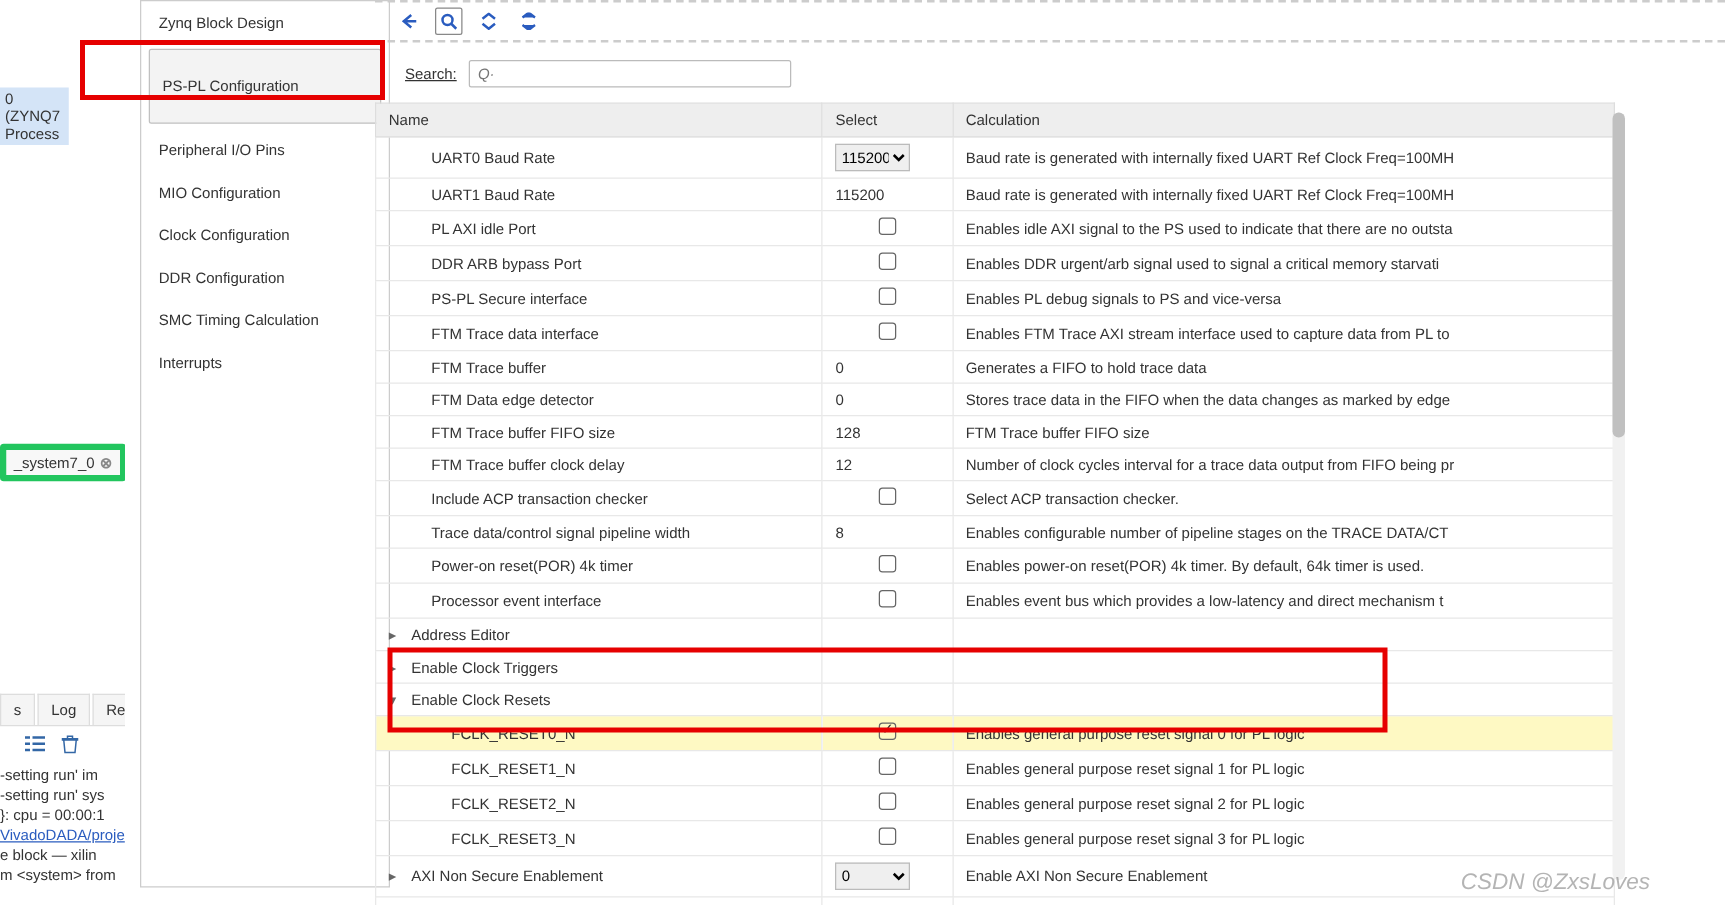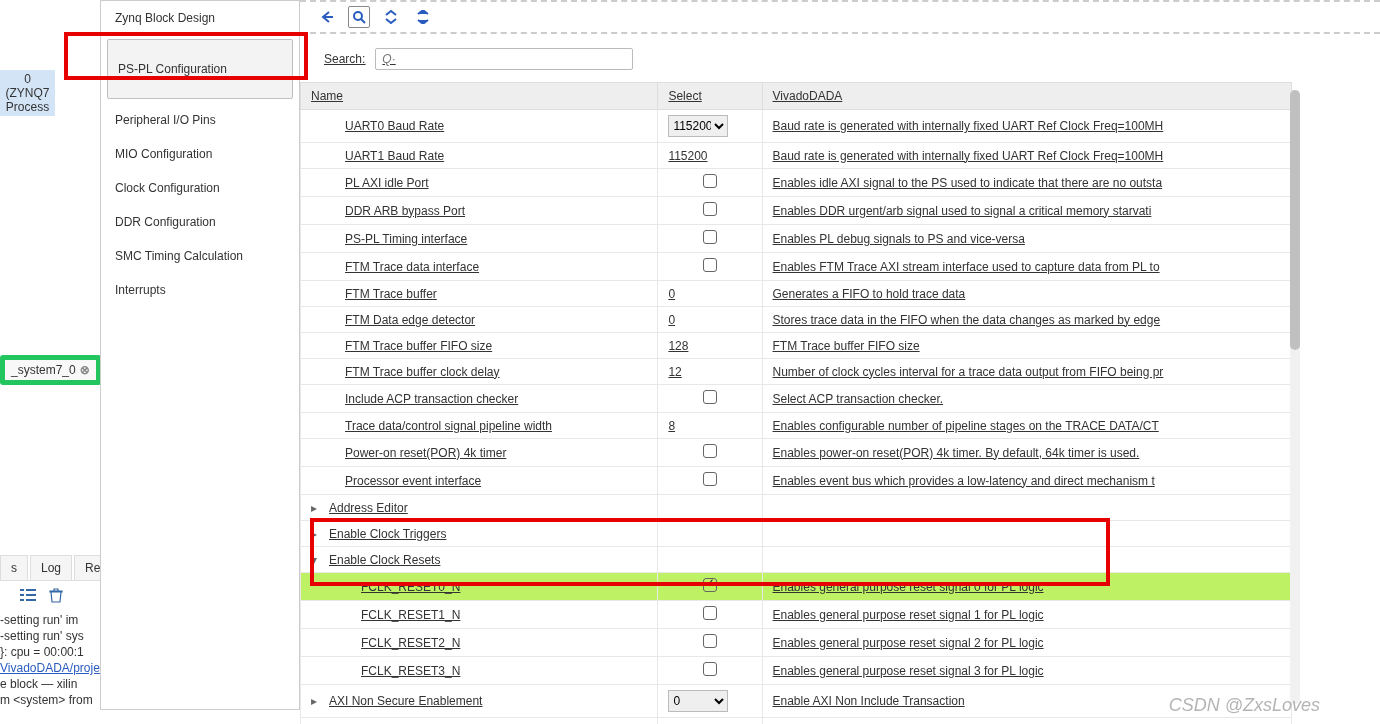--- a/index.html
+++ b/index.html
@@ -1,54 +1,54 @@
 <!DOCTYPE html>
 <html><head>
 <meta charset="utf-8">
 <style>
 * { box-sizing: border-box; margin: 0; padding: 0; font-family: Arial, sans-serif; font-size: 12px; }
 body { background: #fff; color: #333; width: 1380px; height: 724px; overflow: hidden; position: relative; }
 
 .left-panel { position: absolute; left: 0; top: 0; width: 100px; height: 100%; overflow: hidden; }
-.zynq-label { position: absolute; top: 70px; left: 0; background: #d4e4f7; padding: 2px 4px; width: 55px; overflow: hidden; text-align: center; }
+.zynq-label { position: absolute; top: 70px; left: 0; background: #d4e4f7; padding: 2px 4px; width: 55px; overflow: hidden; }
 .system-tag { position: absolute; top: 355px; left: 0; border: 5px solid #22c55e; border-radius: 3px; padding: 3px 6px; background: #f8f8f8; display: flex; align-items: center; gap: 4px; }
 .system-tag .close-x { color: #888; font-weight: bold; cursor: pointer; }
 
 .tabs-row { position: absolute; top: 555px; left: 0; display: flex; border-bottom: 1px solid #ddd; }
 .tab { padding: 5px 10px; border: 1px solid #ddd; border-bottom: none; margin-right: 2px; background: #f5f5f5; }
 .toolbar-icons { position: absolute; top: 588px; left: 20px; display: flex; gap: 12px; }
 .tb-icon { width: 16px; height: 14px; color: #3367a6; }
 
 .console { position: absolute; top: 612px; left: 0; width: 140px; font-family: "Courier New", monospace; font-size: 11px; line-height: 16px; white-space: pre; color: #333; overflow: hidden; }
 .console .blue { color: #2a5cbf; text-decoration: underline; }
 
-.sidebar { position: absolute; left: 100px; top: 0; width: 200px; height: 710px; border: 1px solid #ccc; background: #fff; }
+.sidebar { position: absolute; left: 112px; top: 0; width: 200px; height: 710px; border: 1px solid #ccc; background: #fff; }
 .sidebar-item { padding: 10px 14px; cursor: pointer; }
 .sidebar-item.boxed { border: 1px solid #c0c0c0; border-radius: 2px; margin: 4px 6px; background: #f3f3f3; padding: 22px 10px; }
 .red-box-1 { position: absolute; left: 64px; top: 32px; width: 244px; height: 48px; border: 4px solid #e60000; z-index: 50; }
 
-.main { position: absolute; left: 300px; top: 0; right: 0; height: 710px; border-top: 2px dashed #ccc; text-decoration: underline; }
+.main { position: absolute; left: 300px; top: 0; right: 0; height: 710px; border-top: 2px dashed #ccc; }
 .main-toolbar { height: 32px; display: flex; align-items: center; gap: 10px; padding: 0 16px; border-bottom: 2px dashed #ccc; }
 .tool-btn { width: 22px; height: 22px; display: flex; align-items: center; justify-content: center; color: #2a5cbf; }
 .tool-btn.active { border: 1px solid #888; border-radius: 2px; }
 
 .search-row { display: flex; align-items: center; gap: 10px; padding: 14px 24px 12px 24px; }
 .search-row label { text-decoration: underline; }
 .search-input { width: 258px; height: 22px; border: 1px solid #bbb; border-radius: 2px; padding: 0 20px 0 6px; font-style: italic; color: #aaa; }
 
 .table { width: 992px; border-collapse: collapse; }
 .table th { background: #eee; text-align: left; font-weight: normal; padding: 6px 10px; border: 1px solid #ddd; }
 .table td { padding: 5px 10px; border: 1px solid #e8e8e8; vertical-align: middle; height: 26px; overflow: hidden; text-overflow: ellipsis; white-space: nowrap; }
 .col-name { width: 278px; }
 .col-select { width: 74px; text-align: center; }
 .col-desc { width: 400px; }
 .indent-1 { padding-left: 44px !important; margin-left: 21px; }
 .indent-2 { padding-left: 60px !important; }
 .expander { display: inline-block; width: 12px; margin-right: 6px; color: #666; cursor: pointer; }
-.row-selected { background: #bef264; }
+.row-selected { background: #fef9c3; }
 .checkbox { width: 14px; height: 14px; border: 1.5px solid #666; border-radius: 3px; display: inline-block; position: relative; }
 .checkbox.checked::after { content: "✓"; position: absolute; top: -3px; left: 1px; font-size: 12px; color: #333; }
 .select-box { width: 60px; height: 22px; border: 1px solid #bbb; }
 .red-box-2 { position: absolute; left: 310px; top: 518px; width: 800px; height: 68px; border: 4px solid #e60000; z-index: 50; }
 
 .scrollbar-v { position: absolute; right: 80px; top: 90px; width: 10px; height: 614px; background: #f1f1f1; border-radius: 5px; }
 .scrollbar-thumb { position: absolute; top: 0; width: 10px; height: 260px; background: #c0c0c0; border-radius: 5px; }
 
 .watermark { position: absolute; right: 60px; bottom: 8px; color: rgba(140,140,140,0.65); font-size: 18px; font-style: italic; z-index: 100; }
 </style>
@@ -124,21 +124,21 @@
   </div>
   <div class="search-row">
     <label>Search:</label>
     <input class="search-input" placeholder="Q·" style="">
   </div>
   <table class="table">
     <thead>
         <tr id="thead-row">
           <th class="col-name">Name</th>
           <th class="col-select">Select</th>
-          <th class="col-desc">VivadoDADA</th>
+          <th class="col-desc">Calculation</th>
         </tr>
       </thead>
     <tbody id="tbody">
         <tr>
           <td class="col-name indent-1"><span>UART0 Baud Rate</span></td>
           <td class="col-select" style="text-align: left;"><select class="select-box"><option>115200</option></select></td>
           <td class="col-desc">Baud rate is generated with internally fixed UART Ref Clock Freq=100MH</td>
         </tr>
         <tr>
           <td class="col-name indent-1"><span>UART1 Baud Rate</span></td>
@@ -149,21 +149,21 @@
           <td class="col-name indent-1"><span>PL AXI idle Port</span></td>
           <td class="col-select" style="text-align: center;"><span class="checkbox"></span></td>
           <td class="col-desc">Enables idle AXI signal to the PS used to indicate that there are no outsta</td>
         </tr>
         <tr>
           <td class="col-name indent-1"><span>DDR ARB bypass Port</span></td>
           <td class="col-select" style="text-align: center;"><span class="checkbox"></span></td>
           <td class="col-desc">Enables DDR urgent/arb signal used to signal a critical memory starvati</td>
         </tr>
         <tr>
-          <td class="col-name indent-1"><span>PS-PL Timing interface</span></td>
+          <td class="col-name indent-1"><span>PS-PL Secure interface</span></td>
           <td class="col-select" style="text-align: center;"><span class="checkbox"></span></td>
           <td class="col-desc">Enables PL debug signals to PS and vice-versa</td>
         </tr>
         <tr>
           <td class="col-name indent-1"><span>FTM Trace data interface</span></td>
           <td class="col-select" style="text-align: center;"><span class="checkbox"></span></td>
           <td class="col-desc">Enables FTM Trace AXI stream interface used to capture data from PL to</td>
         </tr>
         <tr>
           <td class="col-name indent-1"><span>FTM Trace buffer</span></td>
@@ -236,21 +236,21 @@
           <td class="col-desc">Enables general purpose reset signal 2 for PL logic</td>
         </tr>
         <tr>
           <td class="col-name indent-2"><span>FCLK_RESET3_N</span></td>
           <td class="col-select" style="text-align: center;"><span class="checkbox"></span></td>
           <td class="col-desc">Enables general purpose reset signal 3 for PL logic</td>
         </tr>
         <tr>
           <td class="col-name indent-0"><span class="expander">▸</span><span>AXI Non Secure Enablement</span></td>
           <td class="col-select" style="text-align: left;"><select class="select-box"><option>0</option></select></td>
-          <td class="col-desc">Enable AXI Non Include Transaction</td>
+          <td class="col-desc">Enable AXI Non Secure Enablement</td>
         </tr>
         <tr>
           <td class="col-name indent-0"><span class="expander">▸</span><span>GP Slave AXI Interface</span></td>
           <td class="col-select" style="text-align: left;"></td>
           <td class="col-desc"></td>
         </tr>
       </tbody>
   </table>
 </div>
 

